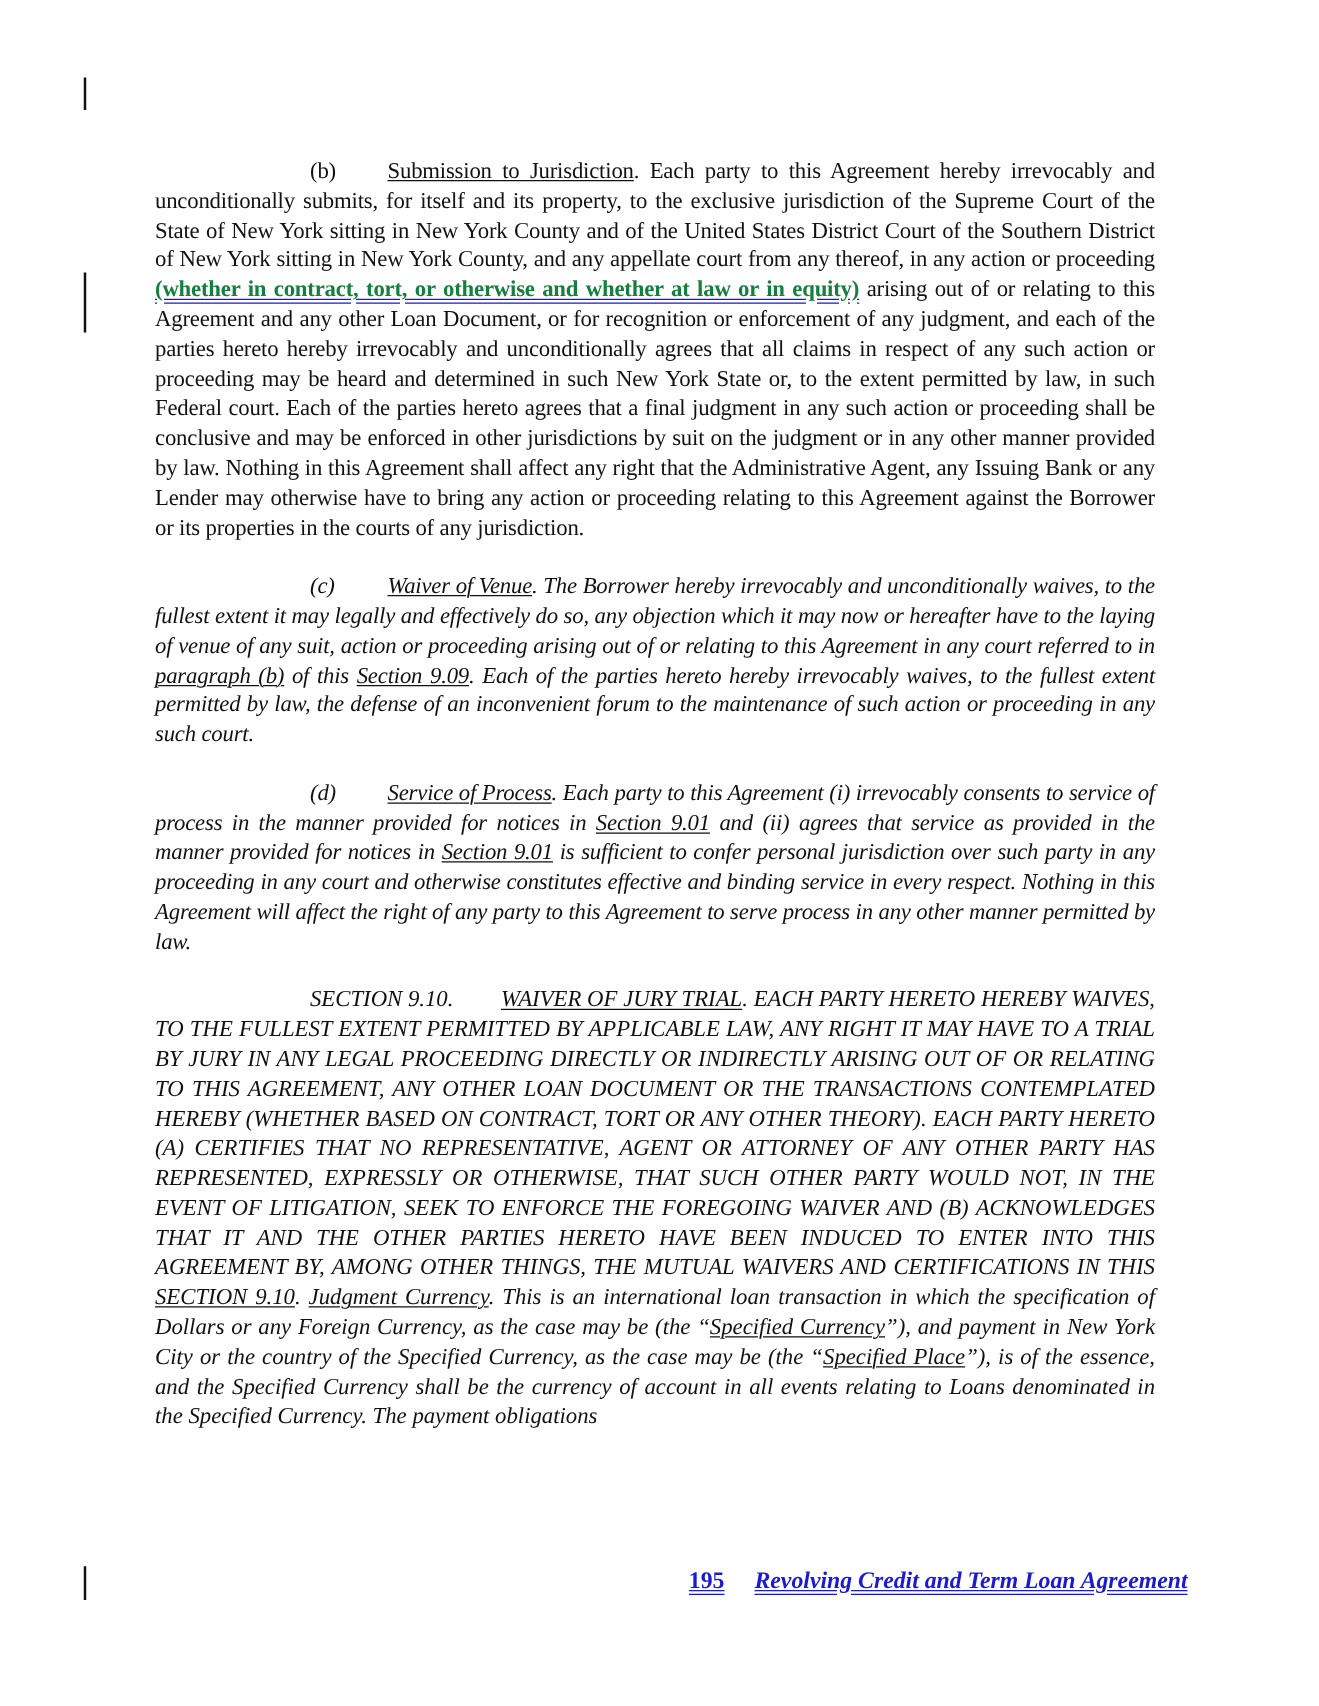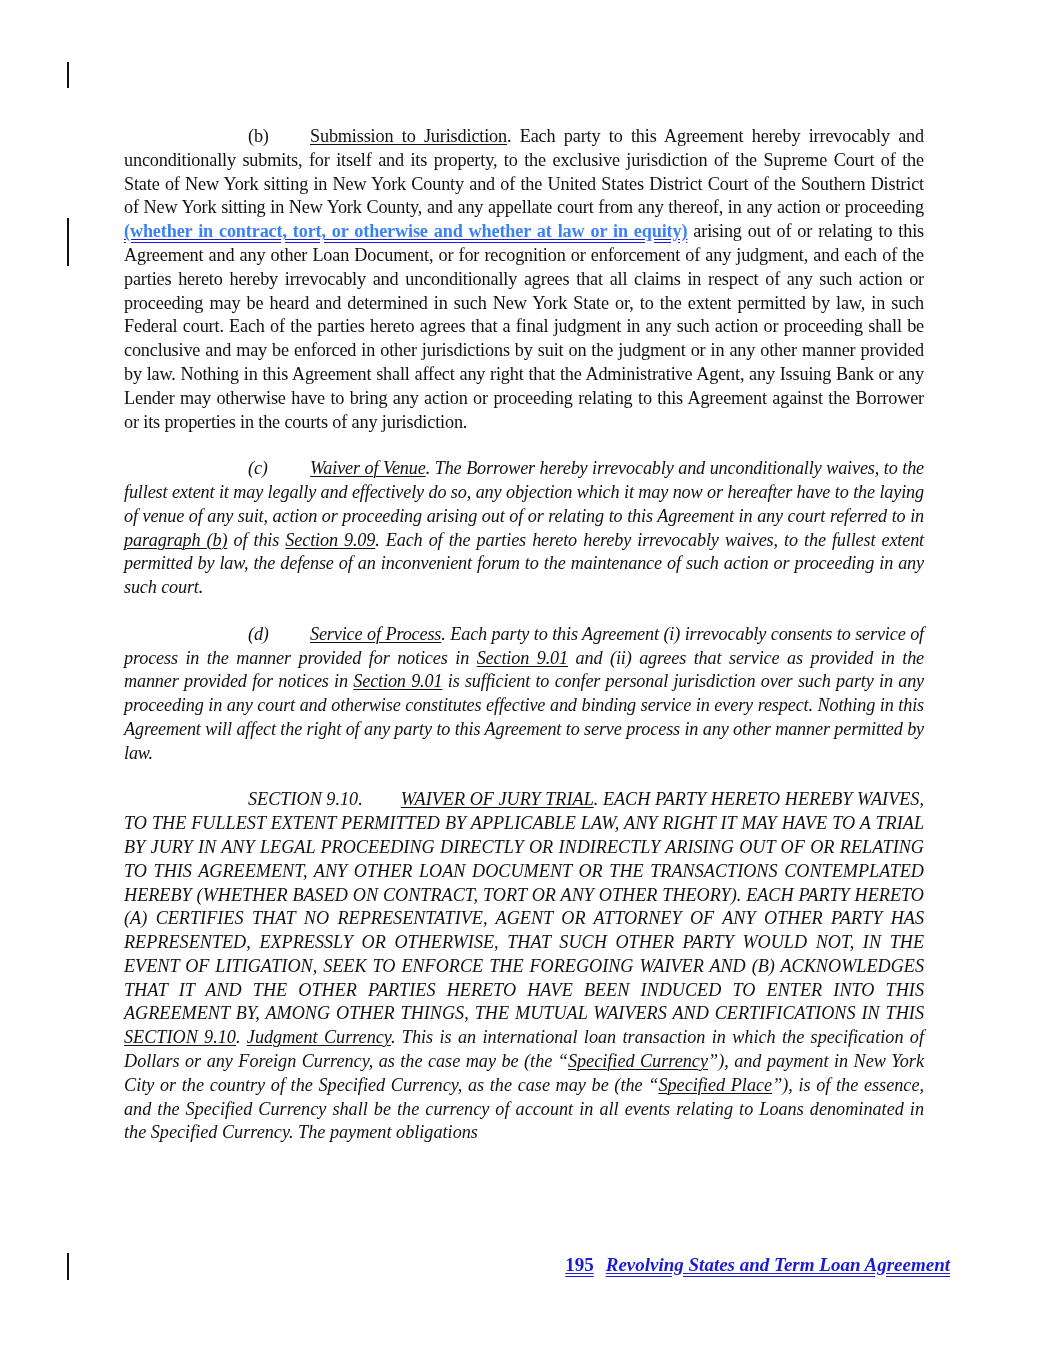--- a/index.html
+++ b/index.html
@@ -33,39 +33,39 @@
   .para {
     margin: 0;
     text-align: justify;
     text-indent: 124px;
   }
   .para + .para { margin-top: 22.8px; font-style: italic; }
   .para.caps { letter-spacing: 0px; word-spacing: 0px; }
   .num { display: inline-block; width: 62px; text-indent: 0; }
   .u { text-decoration: underline; text-underline-offset: 2px; text-decoration-thickness: 1px; margin-top: 39px; }
   .inserted {
-    color: #3b82f6;
+    color: #15803d;
     font-weight: bold;
     text-decoration: underline double;
     text-decoration-color: #1a1ad6;
     text-underline-offset: 2px;
   }
   .footer {
     position: absolute;
     top: 1254px;
     right: 105px;
     font-size: 19px;
     font-weight: bold;
     color: #1a1ad6;
     white-space: nowrap;
   }
   .footer .pg {
     text-decoration: underline double;
     text-underline-offset: 2px;
-    margin-right: 12px;
+    margin-right: 24px;
   }
   .footer .title {
     font-style: italic;
     text-decoration: underline double;
     text-underline-offset: 2px;
   }
 </style>
 </head>
 <body>
 
@@ -79,14 +79,14 @@
 
   <p class="para"><span class="num">(c)</span><span class="u">Waiver of Venue</span><span>.  The Borrower hereby irrevocably and unconditionally waives, to the fullest extent it may legally and effectively do so, any objection which it may now or hereafter have to the laying of venue of any suit, action or proceeding arising out of or relating to this Agreement in any court referred to in </span><span class="u">paragraph (b)</span><span> of this </span><span class="u">Section 9.09</span><span>.  Each of the parties hereto hereby irrevocably waives, to the fullest extent permitted by law, the defense of an inconvenient forum to the maintenance of such action or proceeding in any such court.</span></p>
 
   <p class="para"><span class="num">(d)</span><span class="u">Service of Process</span><span>.  Each party to this Agreement (i) irrevocably consents to service of process in the manner provided for notices in </span><span class="u">Section 9.01</span><span> and (ii) agrees that service as provided in the manner provided for notices in </span><span class="u">Section 9.01</span><span> is sufficient to confer personal jurisdiction over such party in any proceeding in any court and otherwise constitutes effective and binding service in every respect.  Nothing in this Agreement will affect the right of any party to this Agreement to serve process in any other manner permitted by law.</span></p>
 
   <p class="para caps"><span class="num" style="width:auto;margin-right:38px;">SECTION 9.10.</span><span class="u">WAIVER OF JURY TRIAL</span><span>.  EACH PARTY HERETO HEREBY WAIVES, TO THE FULLEST EXTENT PERMITTED BY APPLICABLE LAW, ANY RIGHT IT MAY HAVE TO A TRIAL BY JURY IN ANY LEGAL PROCEEDING DIRECTLY OR INDIRECTLY ARISING OUT OF OR RELATING TO THIS AGREEMENT, ANY OTHER LOAN DOCUMENT OR THE TRANSACTIONS CONTEMPLATED HEREBY (WHETHER BASED ON CONTRACT, TORT OR ANY OTHER THEORY).  EACH PARTY HERETO (A) CERTIFIES THAT NO REPRESENTATIVE, AGENT OR ATTORNEY OF ANY OTHER PARTY HAS REPRESENTED, EXPRESSLY OR OTHERWISE, THAT SUCH OTHER PARTY WOULD NOT, IN THE EVENT OF LITIGATION, SEEK TO ENFORCE THE FOREGOING WAIVER AND (B) ACKNOWLEDGES THAT IT AND THE OTHER PARTIES HERETO HAVE BEEN INDUCED TO ENTER INTO THIS AGREEMENT BY, AMONG OTHER THINGS, THE MUTUAL WAIVERS AND CERTIFICATIONS IN THIS </span><span class="u">SECTION 9.10</span><span>.  </span><span class="u">Judgment Currency</span><span>.  This is an international loan transaction in which the specification of Dollars or any Foreign Currency, as the case may be (the “</span><span class="u">Specified Currency</span><span>”), and payment in New York City or the country of the Specified Currency, as the case may be (the “</span><span class="u">Specified Place</span><span>”), is of the essence, and the Specified Currency shall be the currency of account in all events relating to Loans denominated in the Specified Currency.  The payment obligations</span></p>
 
 </div>
 
 <div class="footer">
-  <span class="pg">195</span><span class="title">Revolving States and Term Loan Agreement</span>
+  <span class="pg">195</span><span class="title">Revolving Credit and Term Loan Agreement</span>
 </div>
 
 </body></html>

